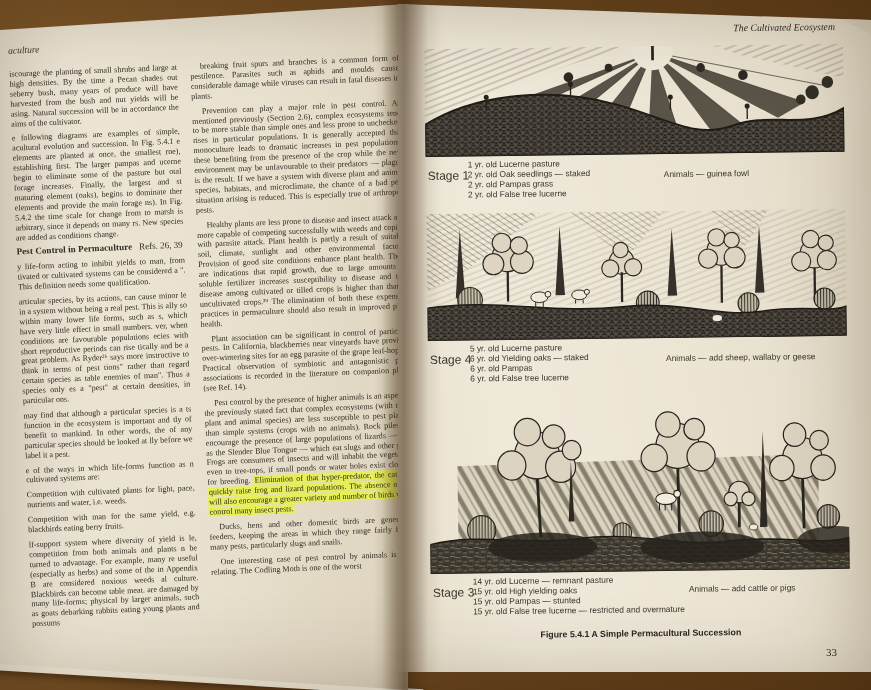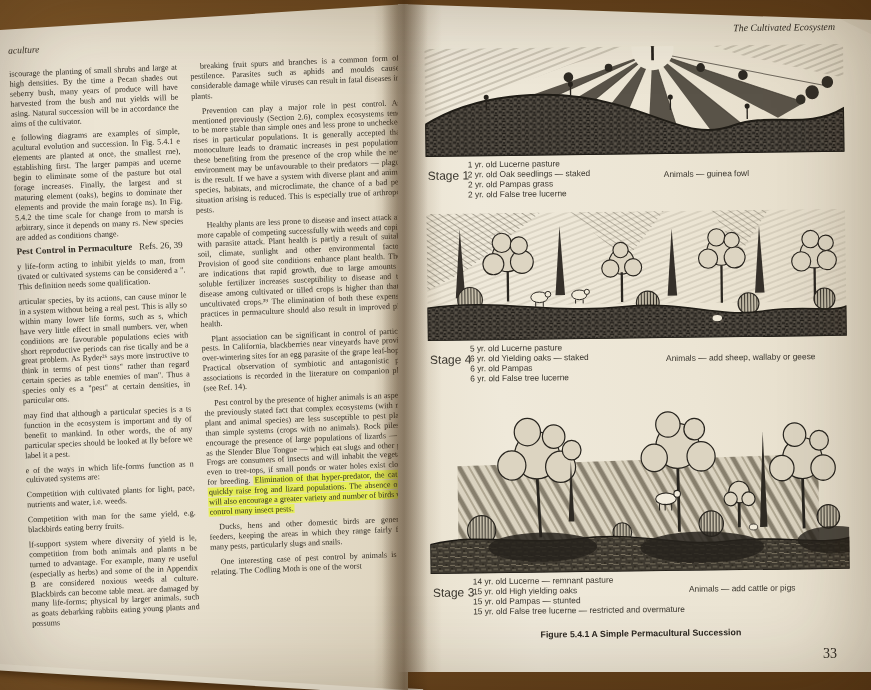--- a/index.html
+++ b/index.html
@@ -55,21 +55,21 @@
   .illus-2{height:127px;}
   .illus-3{height:168px;margin-top:16px;}
   .stage{position:relative;margin:3px 0 8px 0;min-height:46px;
     font-family:"Liberation Sans",sans-serif;font-size:8.4px;line-height:10px;color:#39352d;}
   .stage-label{position:absolute;left:2px;top:11px;font-size:12px;}
   .stage-lines{margin-left:42px;}
   .stage-animals{position:absolute;left:238px;top:12px;}
   .stage-3 .stage-animals{left:258px;top:10px;}
   .fig-caption{font-family:"Liberation Sans",sans-serif;font-weight:bold;font-size:8.8px;
     color:#2b2721;text-align:center;margin-top:6px;}
-  .page-num{position:absolute;right:34px;top:646px;font-size:14px;color:#2e2a23;}
+  .page-num{position:absolute;right:34px;top:646px;font-size:11px;color:#2e2a23;}
 </style>
 </head>
 <body>
 
 <svg width="0" height="0" style="position:absolute" aria-hidden="true">
   <defs>
     <pattern id="pHatch" width="6" height="6" patternUnits="userSpaceOnUse" patternTransform="rotate(-20)">
       <path d="M0,3 H6" stroke="#968e7c" stroke-width="0.8"></path>
     </pattern>
     <pattern id="pHatchM" width="5" height="5" patternUnits="userSpaceOnUse" patternTransform="rotate(35)">

